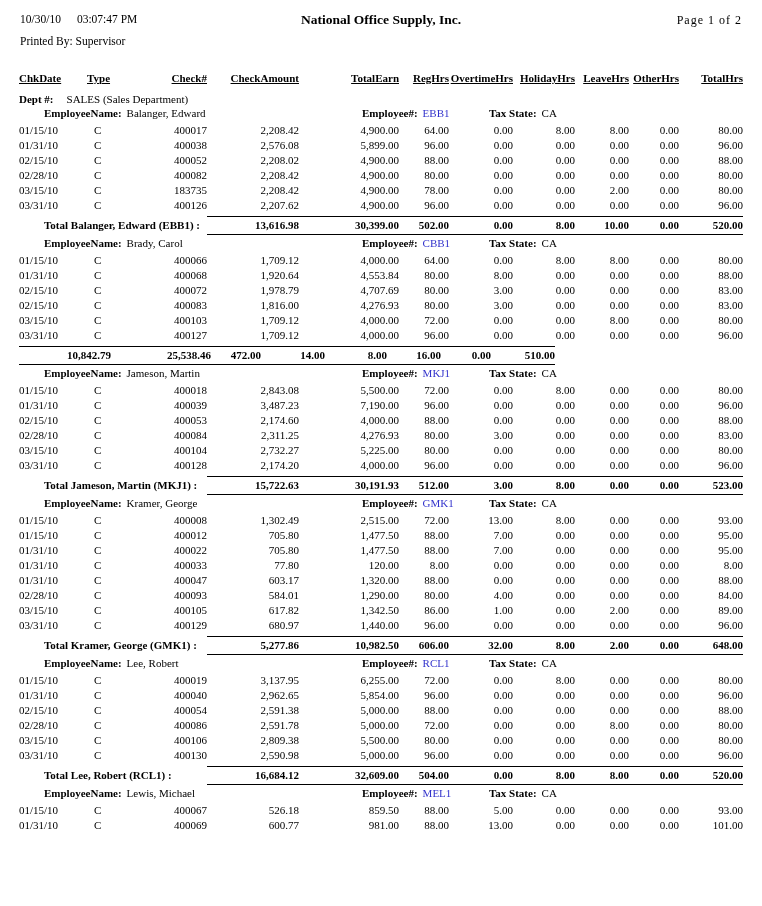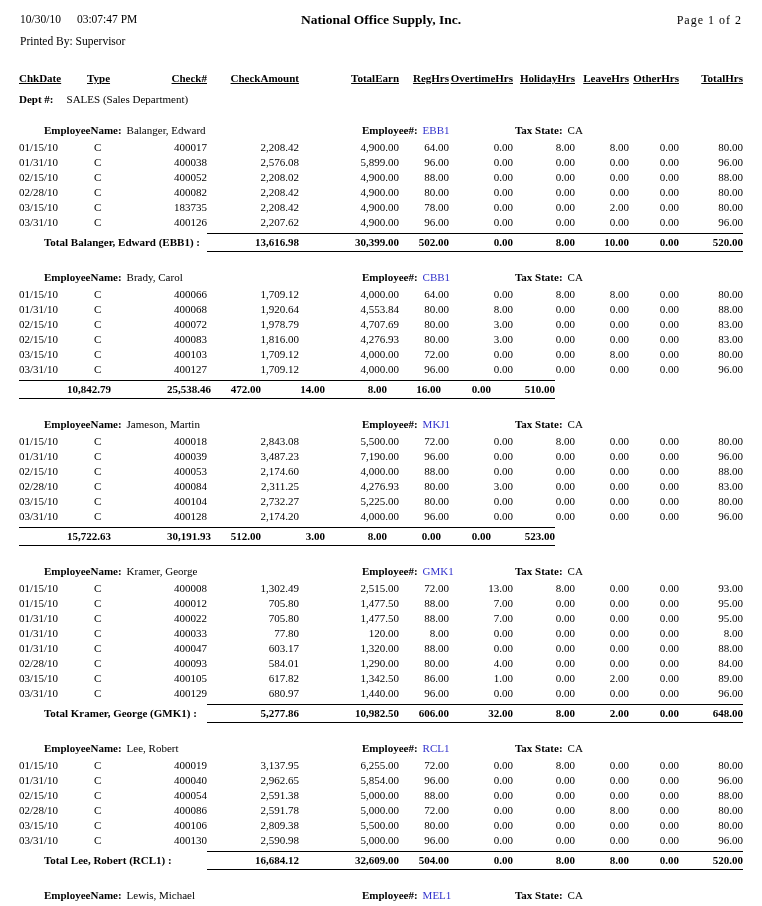--- a/index.html
+++ b/index.html
@@ -26,24 +26,24 @@
   .hrow { margin-top:15px; font-weight:bold; }
   .hcell { text-align:right; white-space:nowrap; }
   .hcell.a-left { text-align:left; }
   .hcell.a-type { text-align:left; padding-left:8px; }
   .hu { text-decoration:underline; }
 
   .deptrow { margin-top:9px; }
   .dept-label { font-weight:bold; }
   .dept-value { margin-left:13px; }
 
-  .emp-section { margin-top:19px; }
+  .emp-section { margin-top:2px; }
   .emp-header { position:relative; height:16px; }
   .grp { position:absolute; top:0; white-space:nowrap; }
-  .g1 { left:25px; } .g2 { left:343px; } .g3 { left:496px; }
+  .g1 { left:25px; } .g2 { left:343px; } .g3 { left:470px; }
   .lbl { font-weight:bold; }
   .val { margin-left:5px; }
   .empno { color:var(--link,#3333cc); cursor:pointer; }
 
   .row { line-height:15px; }
   .cell { text-align:right; white-space:nowrap; }
   .cell.a-left { text-align:left; }
   .cell.a-type { text-align:left; padding-left:15px; }
 
   .total-row { display:flex; margin-top:3px; }
@@ -366,20 +366,21 @@
           <div class="cell">2,174.20</div>
           <div class="cell">4,000.00</div>
           <div class="cell">96.00</div>
           <div class="cell">0.00</div>
           <div class="cell">0.00</div>
           <div class="cell">0.00</div>
           <div class="cell">0.00</div>
           <div class="cell">96.00</div>
         </div>
         <div class="total-row">
+          <div class="total-label">Total Jameson, Martin (MKJ1) :</div>
           <div class="total-nums">
             <div class="cell">15,722.63</div>
             <div class="cell">30,191.93</div>
             <div class="cell">512.00</div>
             <div class="cell">3.00</div>
             <div class="cell">8.00</div>
             <div class="cell">0.00</div>
             <div class="cell">0.00</div>
             <div class="cell">523.00</div>
           </div>

